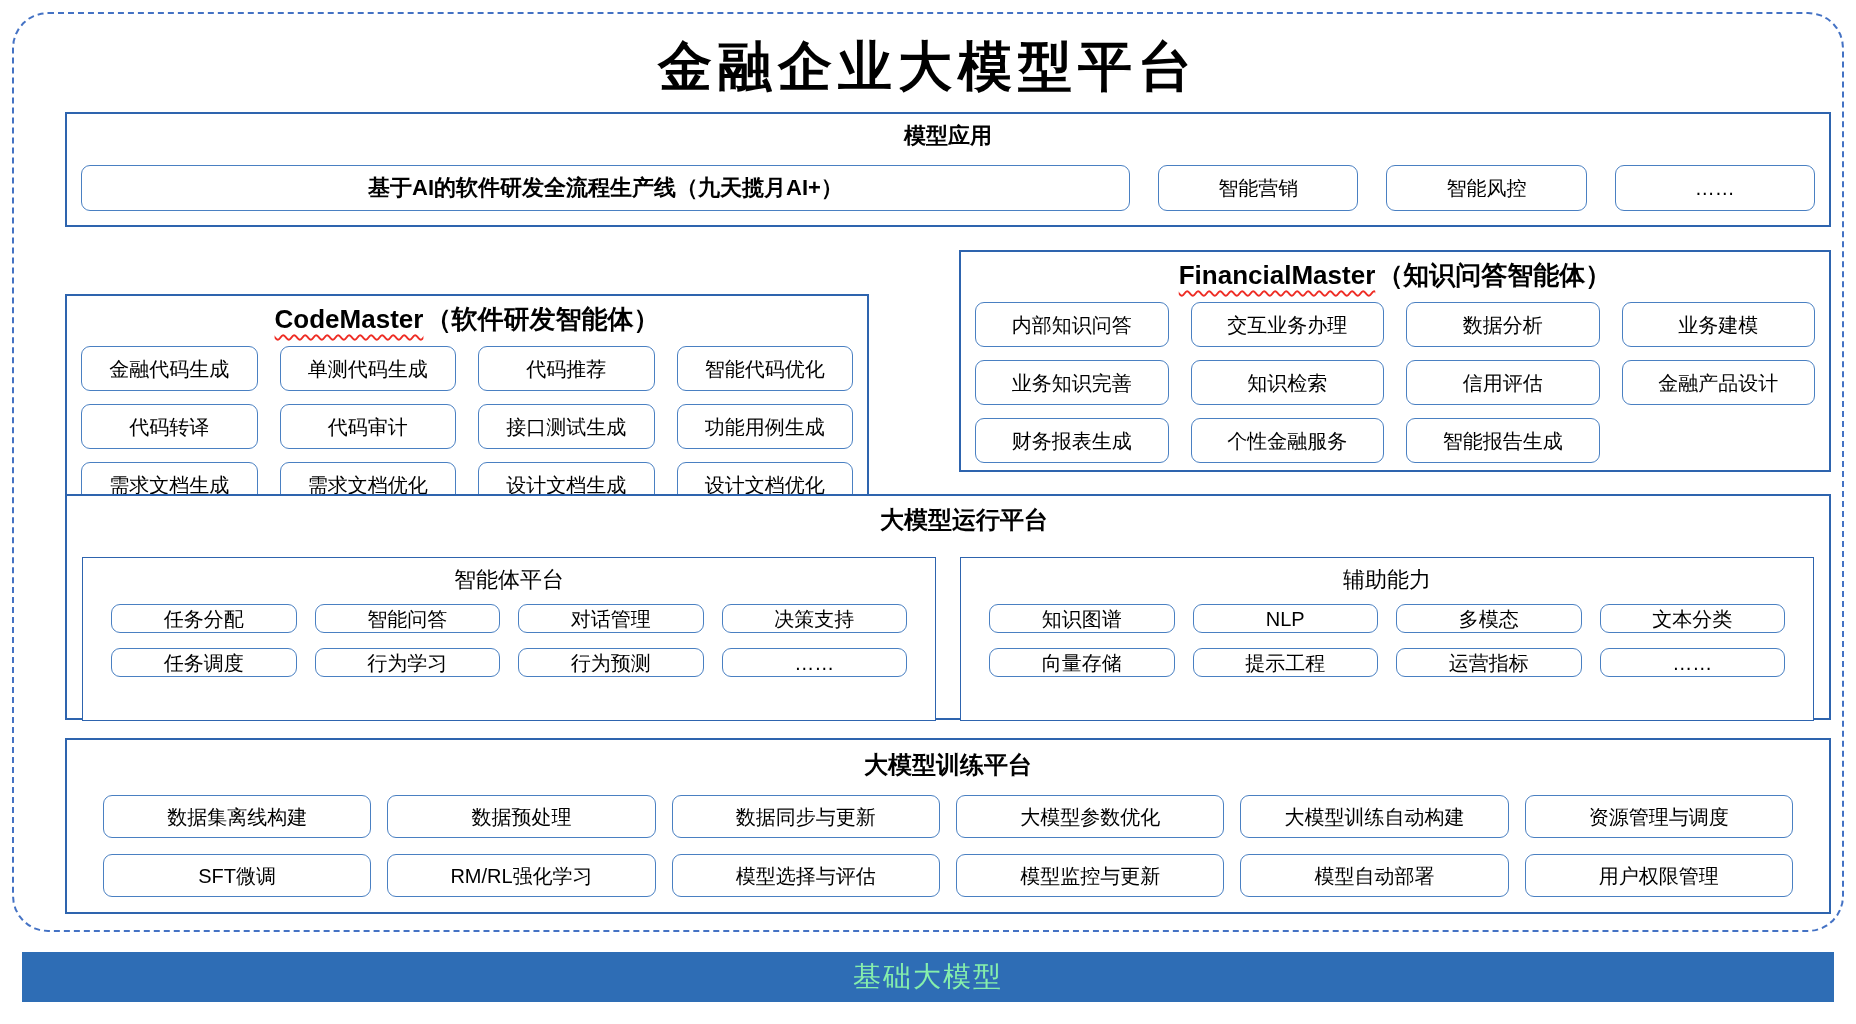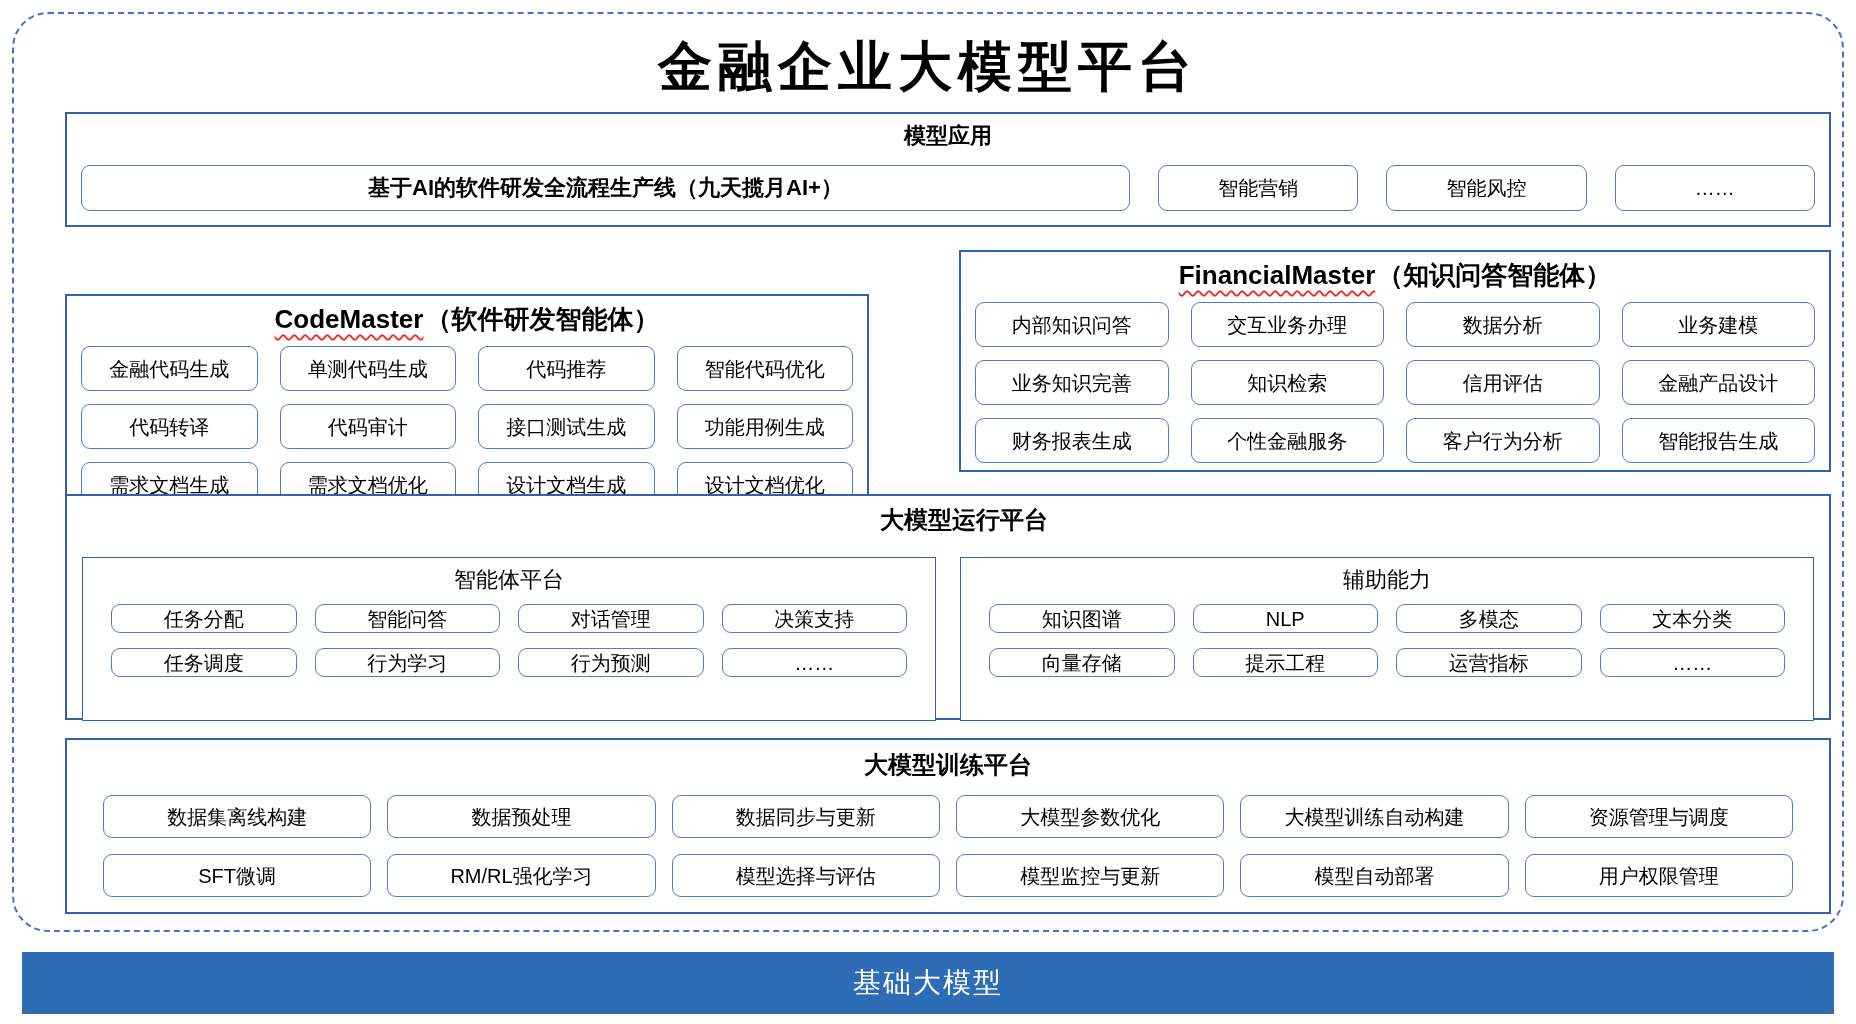--- a/index.html
+++ b/index.html
@@ -50,22 +50,22 @@
   .panel .grid4 .box{height:29px;}
 
   
   .sec-training{left:51px;top:724px;width:1766px;height:176px;}
   .sec-training .sec-header{margin-top:9px;font-size:24px;}
   .grid6{display:grid;grid-template-columns:repeat(6,1fr);column-gap:23px;row-gap:18px;
          margin:14px 36px 0 36px;gap:16px;}
   .grid6 .box{height:43px;}
 
   
-  .foundation{position:absolute;left:22px;top:952px;width:1812px;height:62px;
-              background:#2e6db5;color:#ffffff;font-size:28px;
+  .foundation{position:absolute;left:22px;top:952px;width:1812px;height:50px;
+              background:#2e6db5;color:#86efac;font-size:28px;
               display:flex;align-items:center;justify-content:center;letter-spacing:2px;}
 </style>
 </head>
 <body>
 
 <div class="canvas">
 
   <div class="frame">
 
     <div class="page-title">金融企业大模型平台</div>
@@ -108,21 +108,20 @@
         <div class="box">内部知识问答</div>
         <div class="box">交互业务办理</div>
         <div class="box">数据分析</div>
         <div class="box">业务建模</div>
         <div class="box">业务知识完善</div>
         <div class="box">知识检索</div>
         <div class="box">信用评估</div>
         <div class="box">金融产品设计</div>
         <div class="box">财务报表生成</div>
         <div class="box">个性金融服务</div>
-        <div class="box">客户行为分析</div>
         <div class="box">智能报告生成</div>
       </div>
     </div>
 
     <div class="section sec-runtime">
       <div class="sec-header">大模型运行平台</div>
       <div class="panels">
 
         <div class="panel">
           <div class="panel-header">智能体平台</div>

